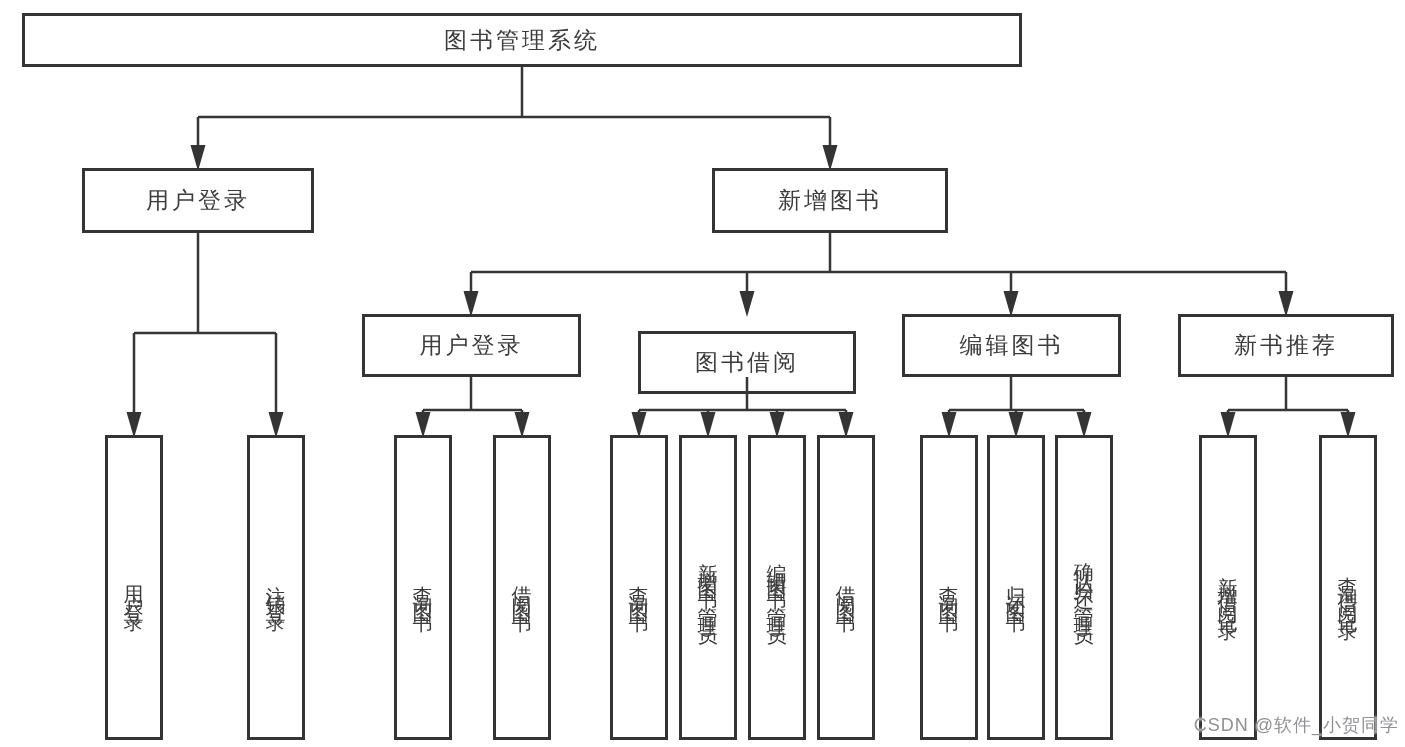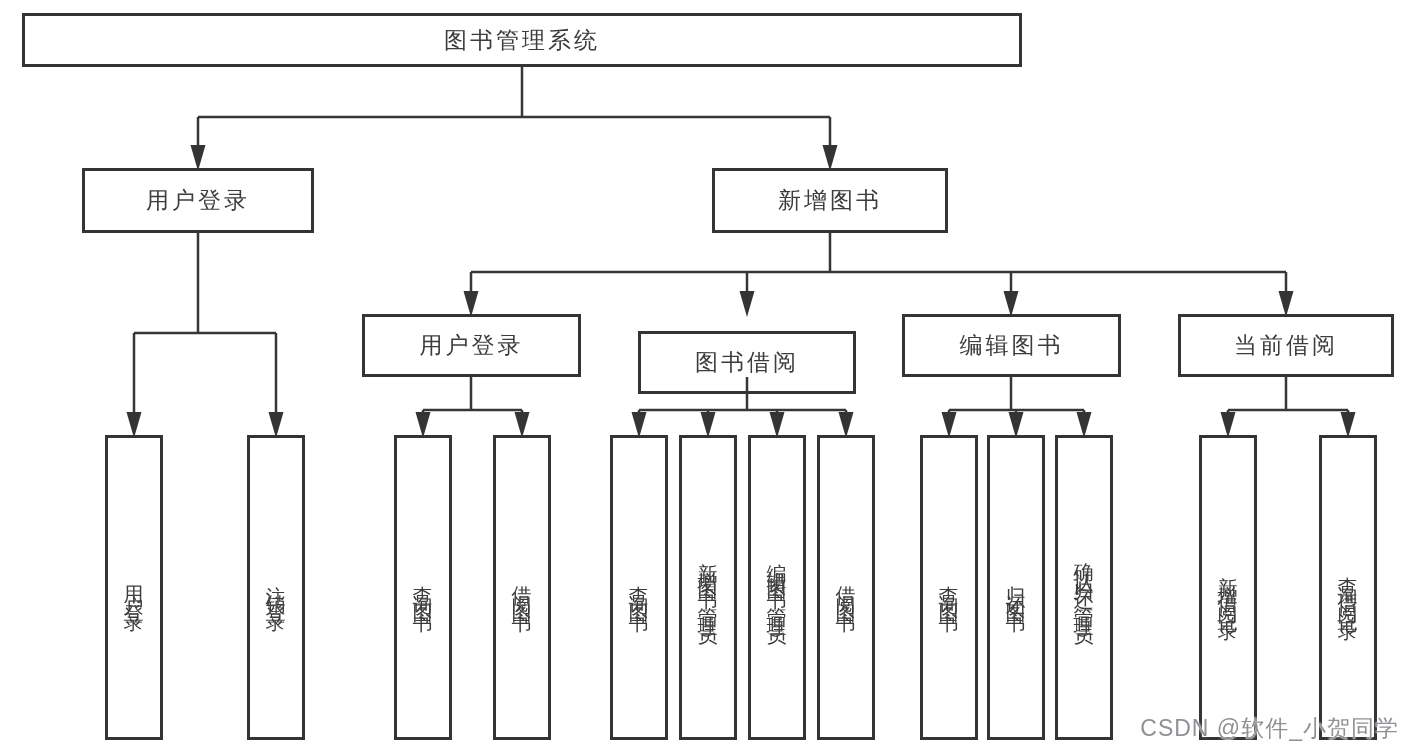--- a/index.html
+++ b/index.html
@@ -19,21 +19,21 @@
     writing-mode:vertical-lr;
     font-size:20px;letter-spacing:9px;line-height:1.1;color:#3c3c3c;white-space:nowrap;
   }
   svg.connectors{
     position:absolute;left:0;top:0;width:1405px;height:747px;pointer-events:none;z-index:4;
   }
   svg.connectors path{stroke:#363636;stroke-width:2.5;fill:none;}
   svg.connectors polygon{fill:#343434;stroke:none;}
   .watermark{
     position:absolute;top:713px;right:6px;z-index:6;
-    font-size:23px;letter-spacing:1px;color:#8f9194;
+    font-size:18px;letter-spacing:1px;color:#8f9194;
     text-shadow:0 0 3px #ffffff, 0 0 1px #ffffff;white-space:nowrap;
   }
 </style>
 </head>
 <body>
 
 <div class="stage">
 
   <div class="box" style="left:22px;top:13px;width:1000px;height:54px">
     <span class="hlabel">图书管理系统</span>
@@ -49,21 +49,21 @@
   <div class="box" style="left:362px;top:314px;width:219px;height:63px">
     <span class="hlabel">用户登录</span>
   </div>
   <div class="box" style="left:638px;top:331px;width:218px;height:63px">
     <span class="hlabel">图书借阅</span>
   </div>
   <div class="box" style="left:902px;top:314px;width:219px;height:63px">
     <span class="hlabel">编辑图书</span>
   </div>
   <div class="box" style="left:1178px;top:314px;width:216px;height:63px">
-    <span class="hlabel">当前借阅</span>
+    <span class="hlabel">新书推荐</span>
   </div>
 
   <div class="box leaf" style="left:105px;top:435px;width:58px;height:305px">
     <span class="vlabel">用户登录</span>
   </div>
   <div class="box leaf" style="left:247px;top:435px;width:58px;height:305px">
     <span class="vlabel">注销登录</span>
   </div>
 
   <div class="box leaf" style="left:394px;top:435px;width:58px;height:305px">

